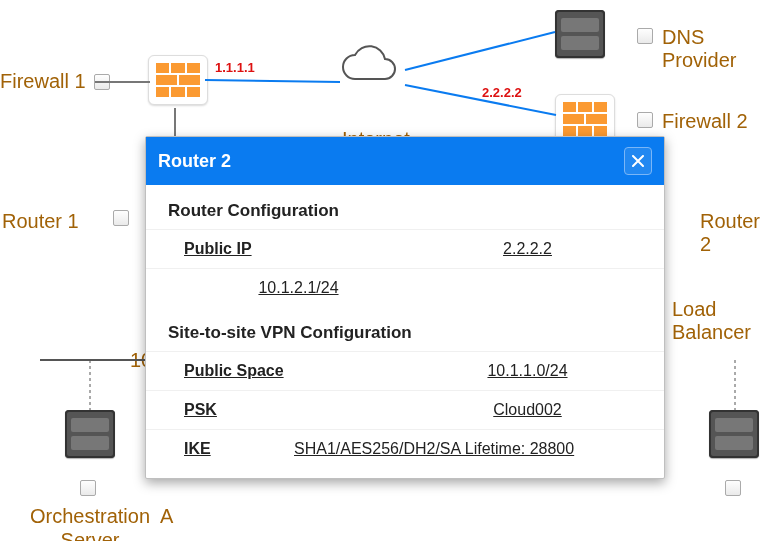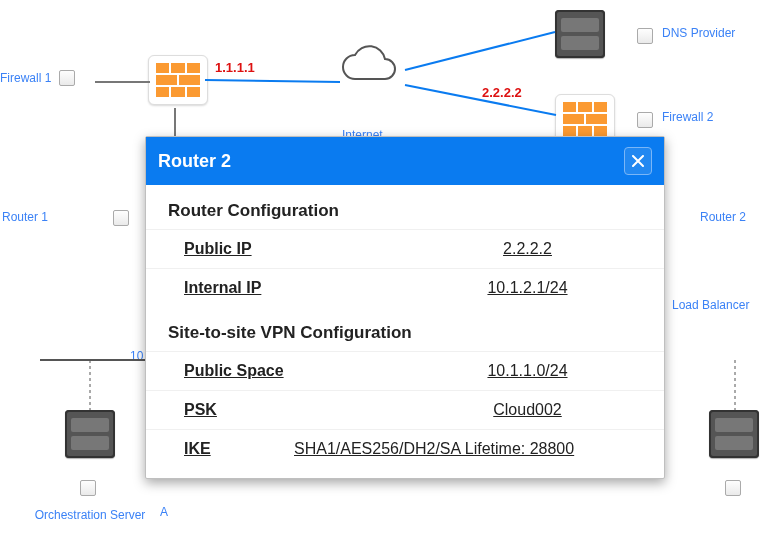--- a/index.html
+++ b/index.html
@@ -6,21 +6,21 @@
   body {
     margin: 0;
     width: 773px;
     height: 541px;
     font-family: Arial, Helvetica, sans-serif;
     background: #fff;
     position: relative;
     overflow: hidden;
     color: #222;
   }
-  .node-label { font-size: 12px; color: #3b82f6; text-align: right; }
+  .node-label { font-size: 20px; color: #a16207; }
   .checkbox {
     display:inline-block; width:16px; height:16px; border:1px solid #aaa;
     background: linear-gradient(#fefefe,#eaeaea); border-radius:2px; vertical-align: middle;
   }
   .ip-red { color:#d11; font-weight:bold; font-size:13px; }
   
   .firewall-icon {
     width:60px; height:50px; background:#fff; border:1px solid #ddd; border-radius:6px;
     box-shadow:0 1px 2px rgba(0,0,0,.15);
     display:flex; align-items:center; justify-content:center;
@@ -158,21 +158,20 @@
         </svg>
     </div>
   </div>
   <div class="dialog-body">
     <div class="section-title">Router Configuration</div>
     <div class="row">
       <span class="k">Public IP</span>
       <span class="v">2.2.2.2</span>
     </div>
     <div class="row">
-      <span class="k">Internal IP</span>
       <span class="v">10.1.2.1/24</span>
     </div>
     <div class="section-title" style="padding-top:16px;">Site-to-site VPN Configuration</div>
     <div class="row">
       <span class="k">Public Space</span>
       <span class="v">10.1.1.0/24</span>
     </div>
     <div class="row">
       <span class="k">PSK</span>
       <span class="v">Cloud002</span>

